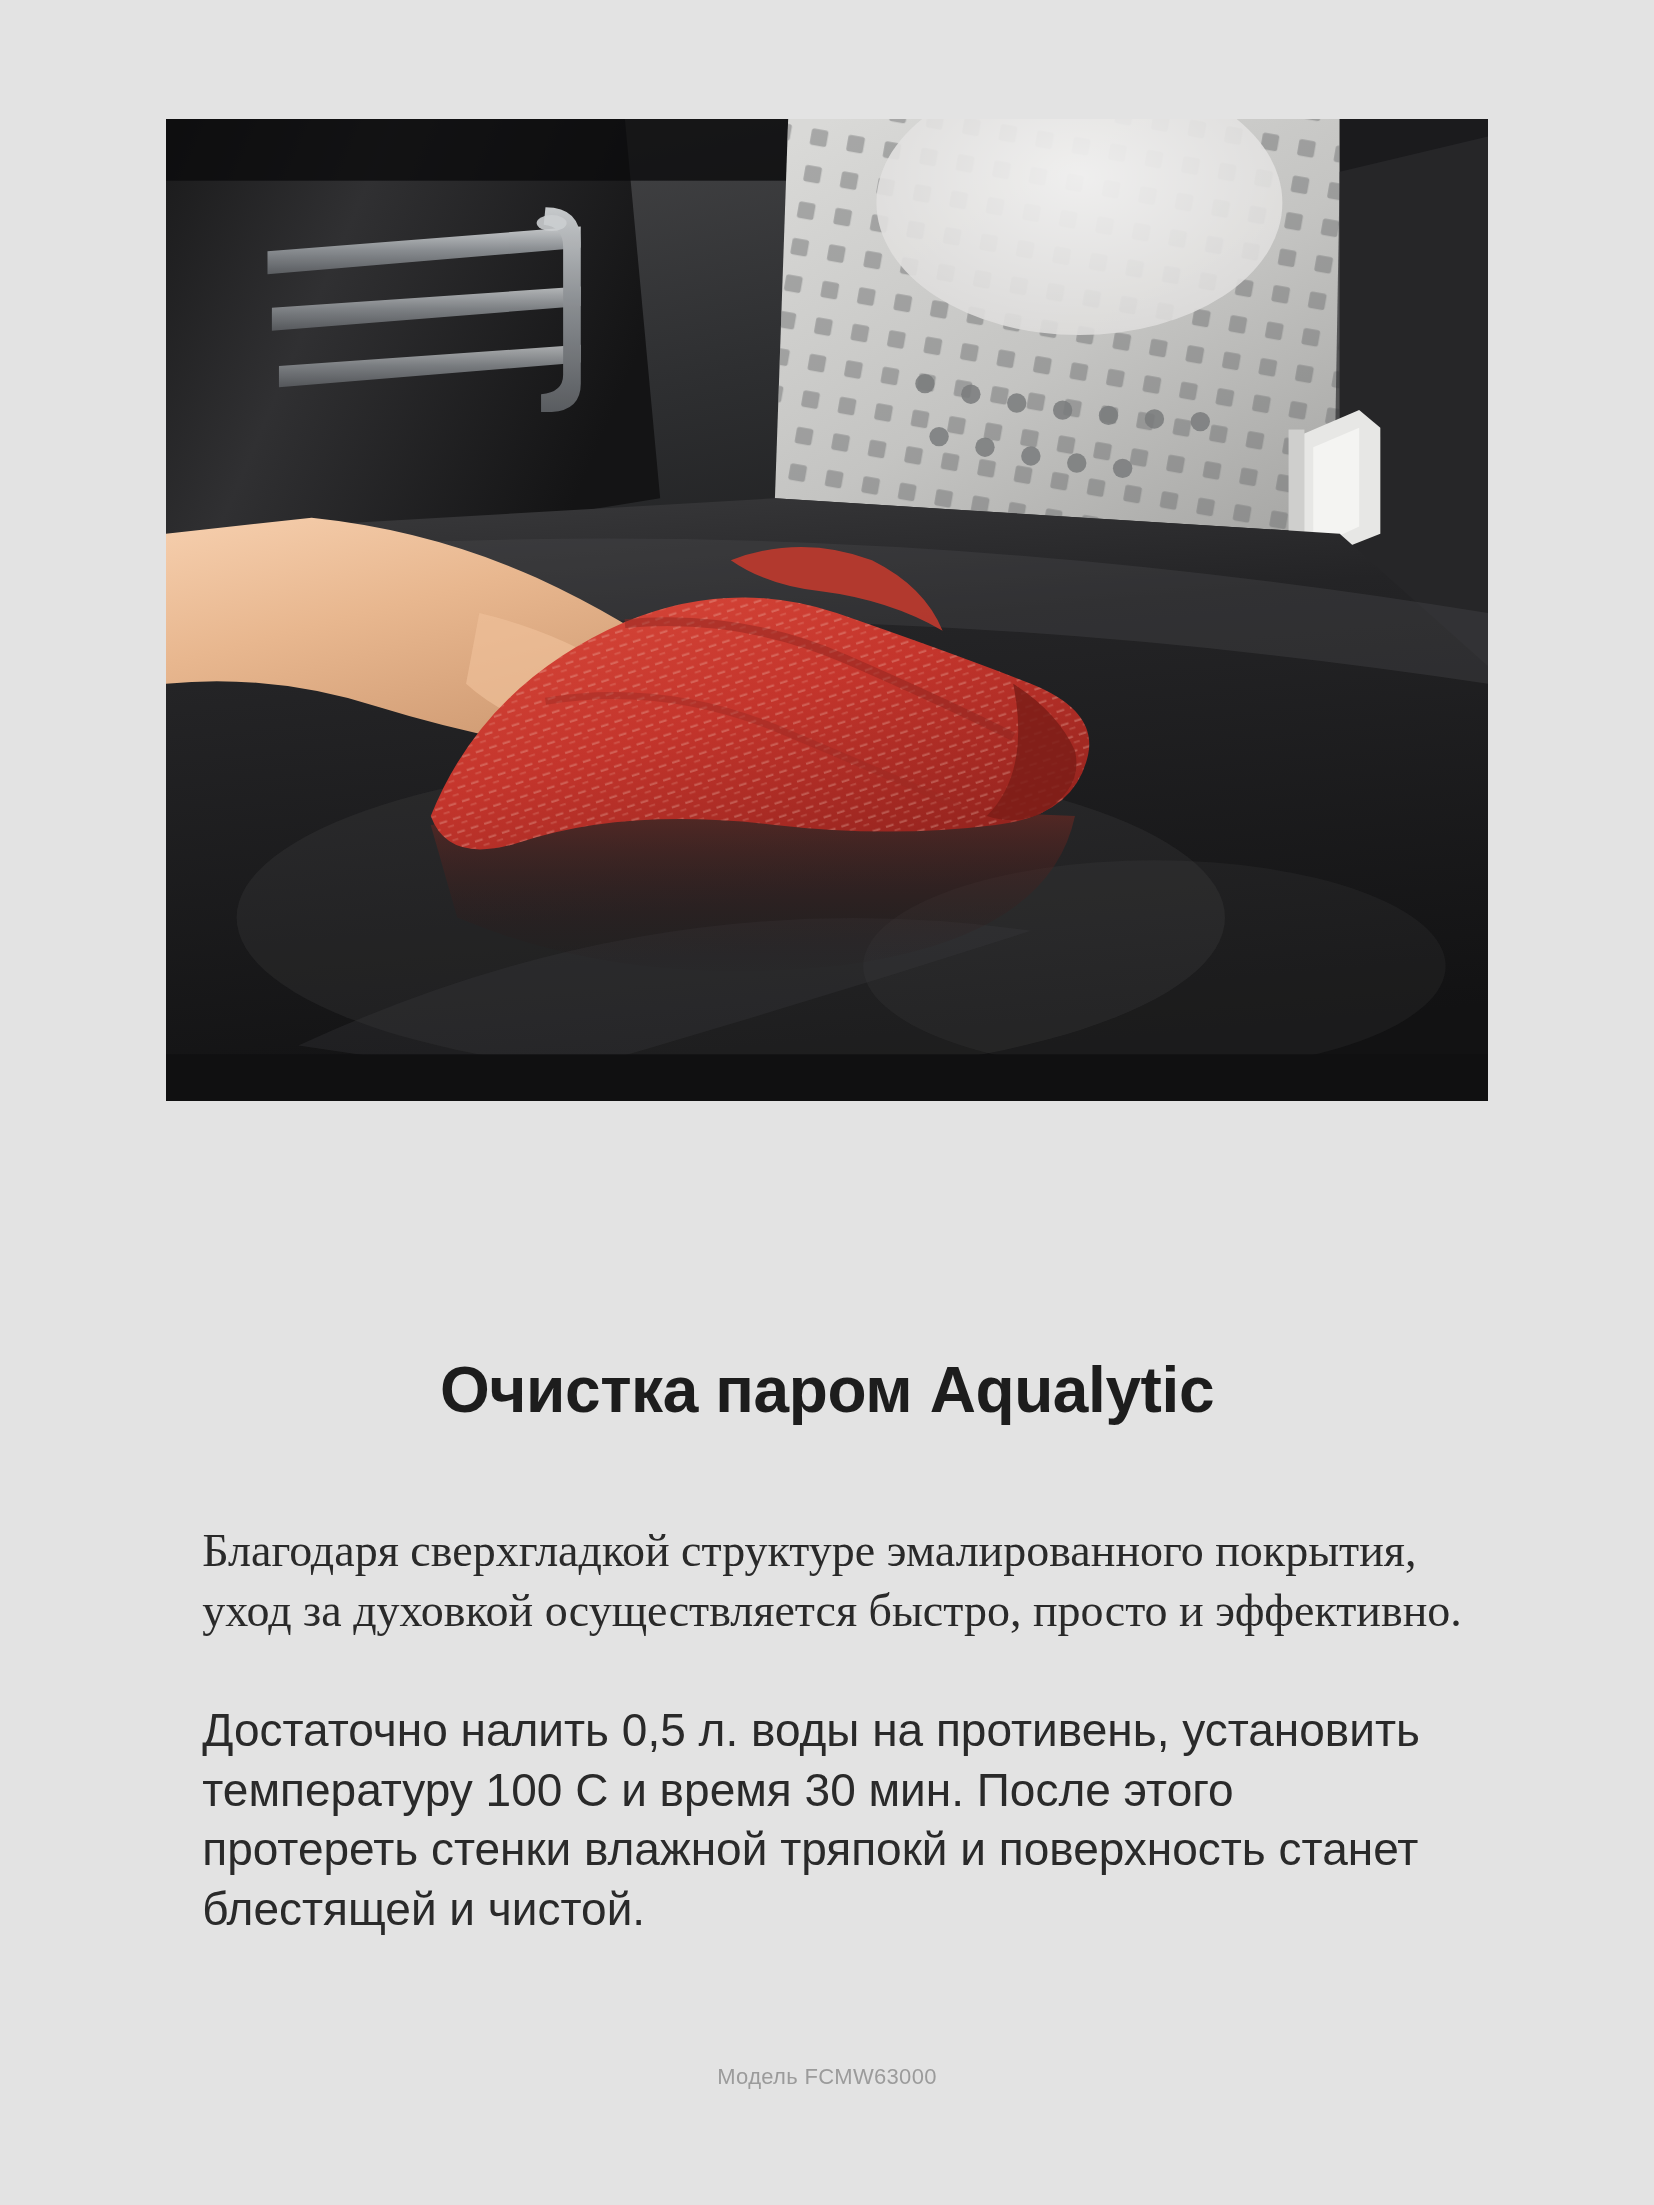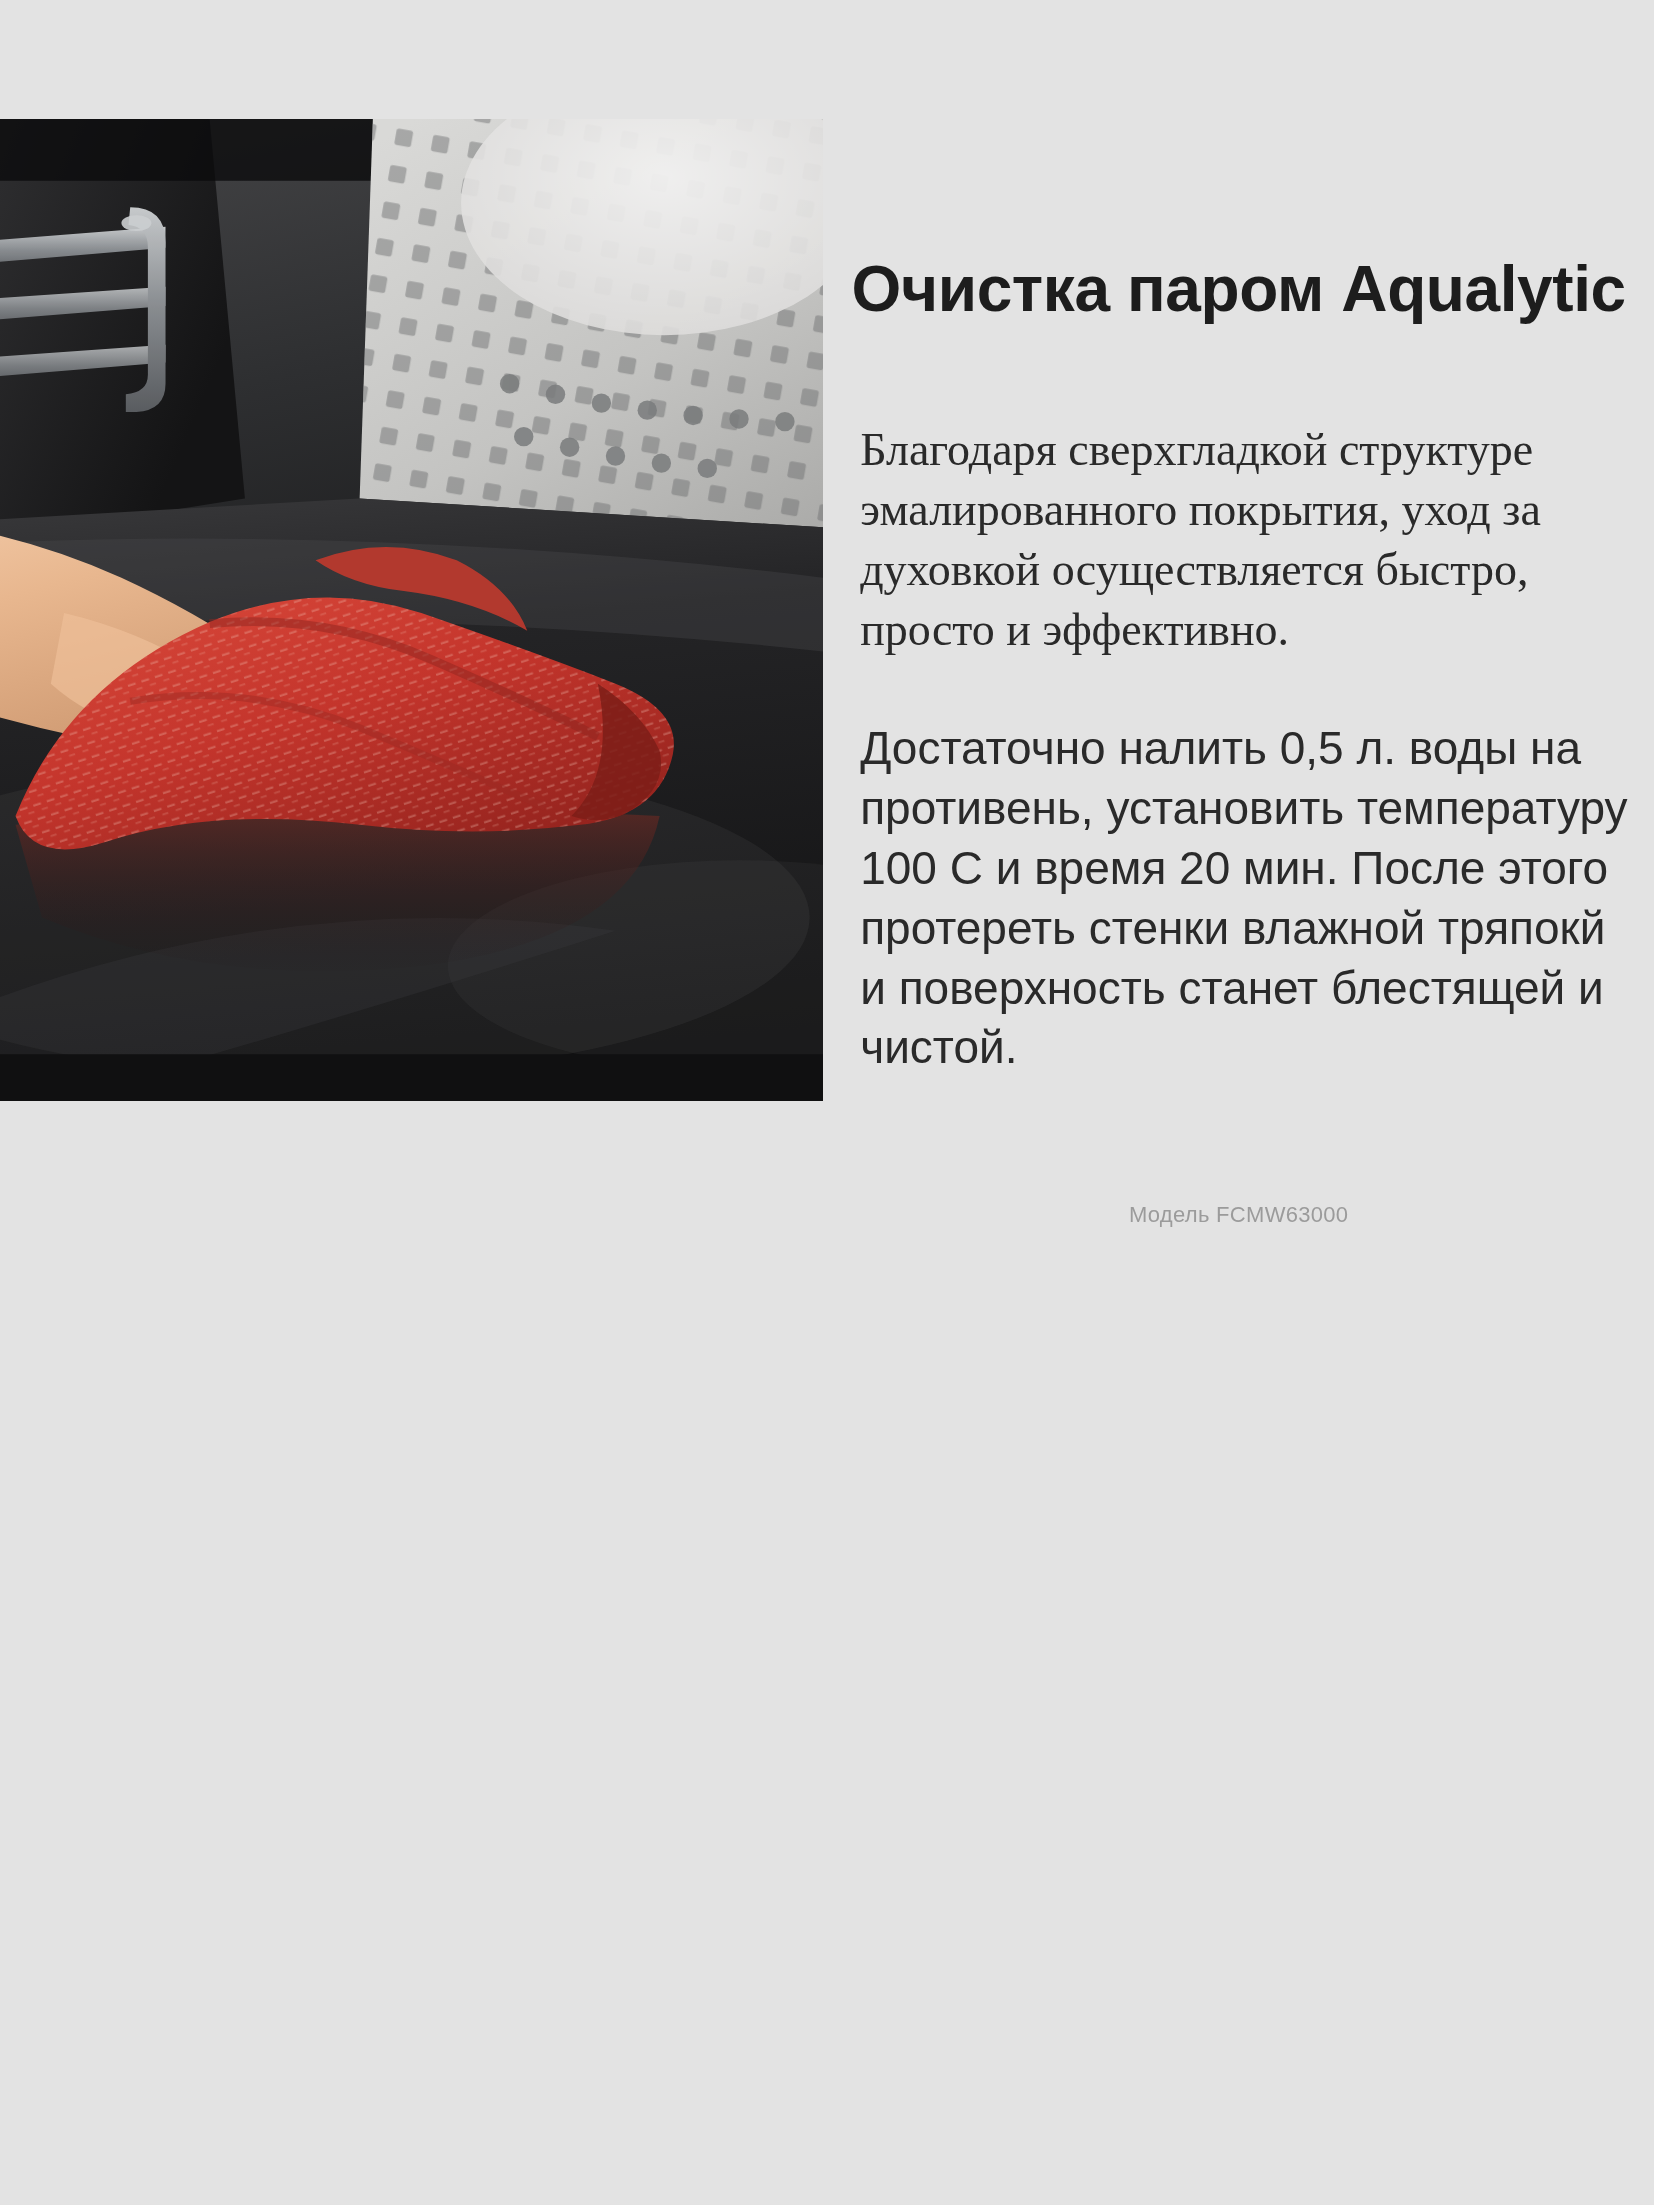--- a/index.html
+++ b/index.html
@@ -14,21 +14,22 @@
     -webkit-font-smoothing: antialiased;
   }
 
   .page {
     position: relative;
     width: 1654px;
     height: 2206px;
     box-sizing: border-box;
     background: #e3e3e3;
     display: flex;
-    flex-direction: row;
+    flex-direction: column;
+    align-items: center;
   }
 
   
   .hero {
     position: relative;
     width: 1322px;
     height: 982px;
     margin-top: 119px;
     overflow: hidden;
     background: #1a1a1a;
@@ -221,19 +222,19 @@
 
       <rect x="0" y="1060" width="1498" height="53" fill="#101011"></rect>
     </svg>
   </div>
 
   <div class="content">
     <h1 class="title">Очистка паром Aqualytic</h1>
 
     <p class="paragraph first">Благодаря сверхгладкой структуре эмалированного покрытия, уход за духовкой осуществляется быстро, просто и эффективно.</p>
 
-    <p class="paragraph second">Достаточно налить 0,5 л. воды на противень, установить температуру 100 С и время 20 мин. После этого протереть стенки влажной тряпокй и поверхность станет блестящей и чистой.</p>
+    <p class="paragraph second">Достаточно налить 0,5 л. воды на противень, установить температуру 100 С и время 30 мин. После этого протереть стенки влажной тряпокй и поверхность станет блестящей и чистой.</p>
 
     <div class="model">Модель FCMW63000</div>
   </div>
 
 </div>
 
 
 </body></html>

